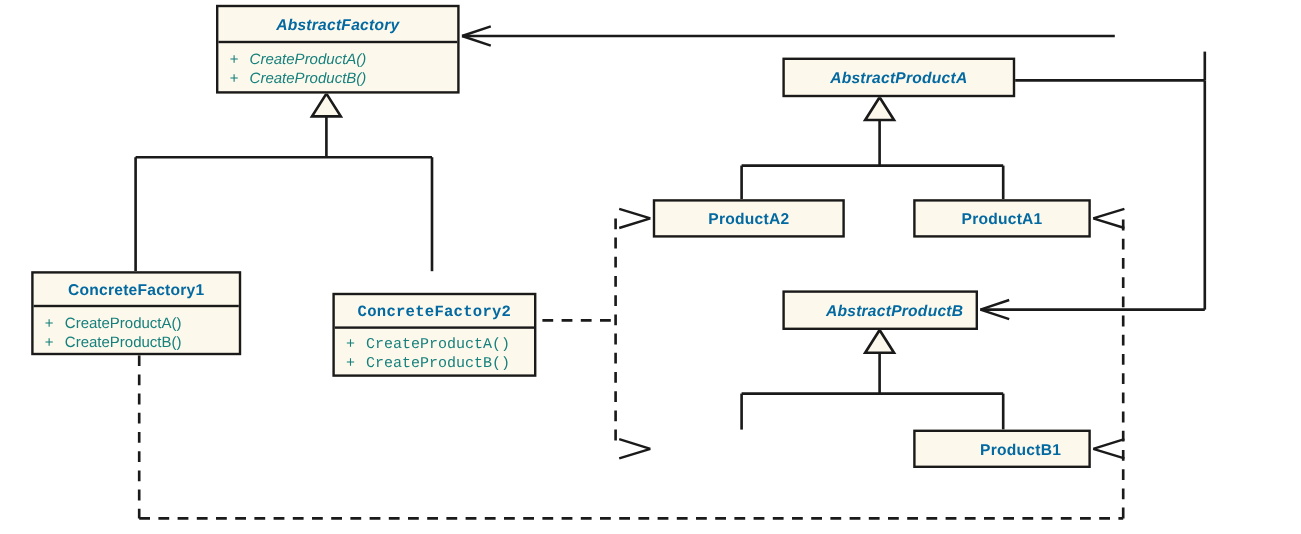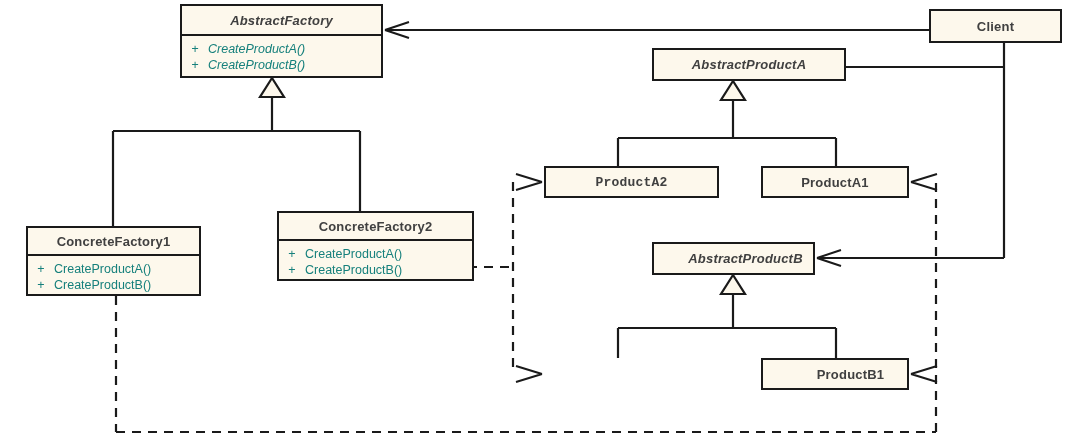--- a/index.html
+++ b/index.html
@@ -26,21 +26,21 @@
     position: absolute;
     box-sizing: border-box;
     background: #fdf8ec;
     border: 2px solid #1a1a1a;
     z-index: 5;
   }
   .uml-title {
     box-sizing: border-box;
     width: 100%;
     text-align: center;
-    color: #404040;
+    color: #0369a1;
     font-weight: bold;
     font-size: 13px;
     letter-spacing: 0.2px;
     line-height: 1;
     display: flex;
     align-items: center;
     justify-content: center;
   }
   .uml-title.abstract {
     font-style: italic;
@@ -70,29 +70,29 @@
   }
   .uml-members.abstract .uml-member .sig,
   .uml-members.abstract .uml-member .vis {
     font-style: italic;
   }
   
   #box-abstractfactory   { left: 180px; top: 4px;   width: 203px; height: 74px; }
   #box-abstractfactory .uml-title   { height: 28px; }
   #box-concretefactory1  { left: 26px;  top: 226px; width: 175px; height: 70px; }
   #box-concretefactory1 .uml-title  { height: 26px; }
-  #box-concretefactory2  { left: 277px; top: 211px; width: 197px; height: 70px; }
+  #box-concretefactory2  { left: 277px; top: 244px; width: 170px; height: 70px; font-family: Liberation Mono, monospace; }
   #box-concretefactory2 .uml-title  { height: 26px; }
   #box-client            { left: 929px; top: 9px;   width: 133px; height: 34px; }
   #box-client .uml-title { height: 100%; }
   #box-abstractproducta  { left: 652px; top: 48px;  width: 194px; height: 33px; }
   #box-abstractproducta .uml-title { height: 100%; }
   #box-abstractproductb  { left: 652px; top: 242px; width: 163px; height: 33px; }
   #box-abstractproductb .uml-title { height: 100%; padding-left: 24px; }
-  #box-producta2         { left: 544px; top: 166px; width: 175px; height: 32px; font-family: Liberation Mono, monospace; }
+  #box-producta2         { left: 544px; top: 166px; width: 160px; height: 32px; }
   #box-producta2 .uml-title { height: 100%; }
   #box-producta1         { left: 761px; top: 166px; width: 148px; height: 32px; }
   #box-producta1 .uml-title { height: 100%; border-radius: 13px; }
   #box-productb2         { left: 544px; top: 358px; width: 148px; height: 32px; }
   #box-productb2 .uml-title { height: 100%; }
   #box-productb1         { left: 761px; top: 358px; width: 148px; height: 32px; }
   #box-productb1 .uml-title { height: 100%; padding-left: 31px; }
 </style>
 </head>
 <body>
@@ -200,23 +200,20 @@
         <span class="vis">+</span>
         <span class="sig">CreateProductA()</span>
       </div>
       <div class="uml-member">
         <span class="vis">+</span>
         <span class="sig">CreateProductB()</span>
       </div>
     </div>
   </div>
 
-  <div class="uml-box" id="box-client">
-    <div class="uml-title">Client</div>
-  </div>
 
   <div class="uml-box" id="box-abstractproducta">
     <div class="uml-title abstract">AbstractProductA</div>
   </div>
 
   <div class="uml-box" id="box-abstractproductb">
     <div class="uml-title abstract">AbstractProductB</div>
   </div>
 
   <div class="uml-box" id="box-producta2">

